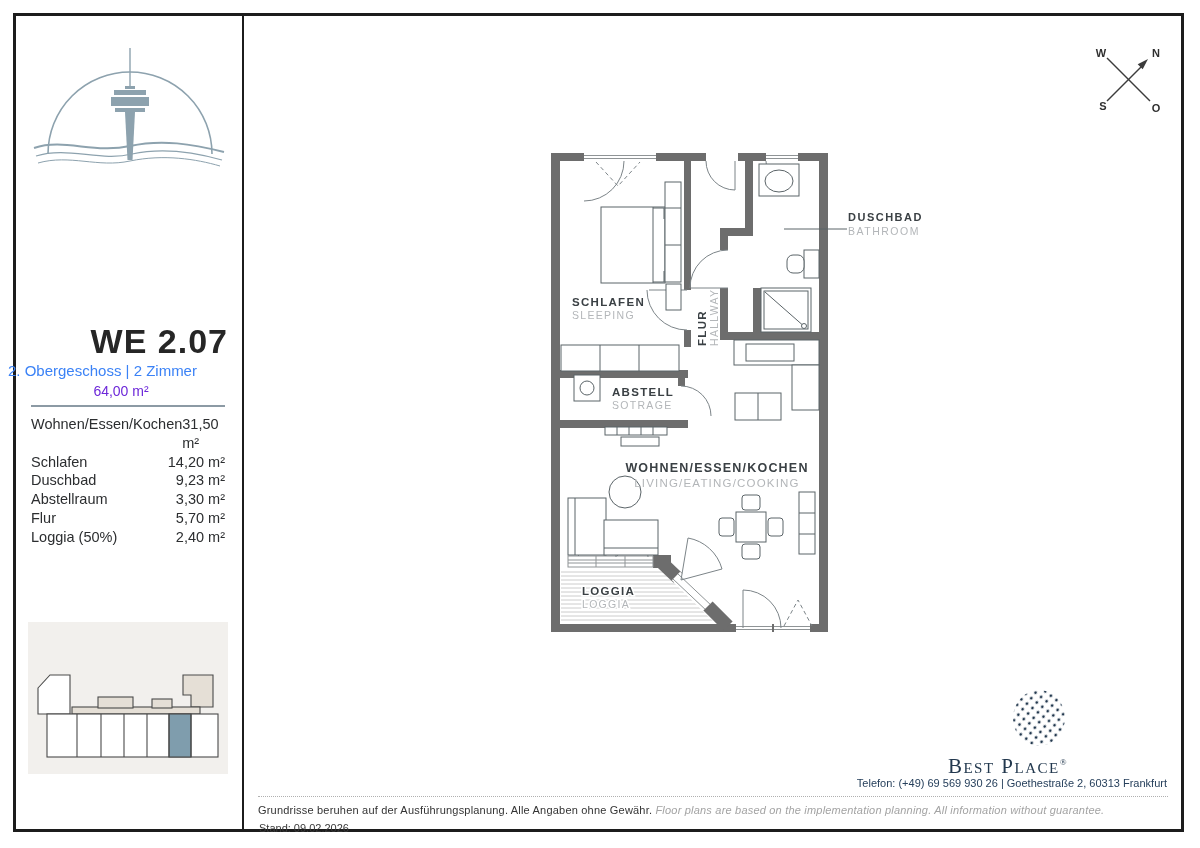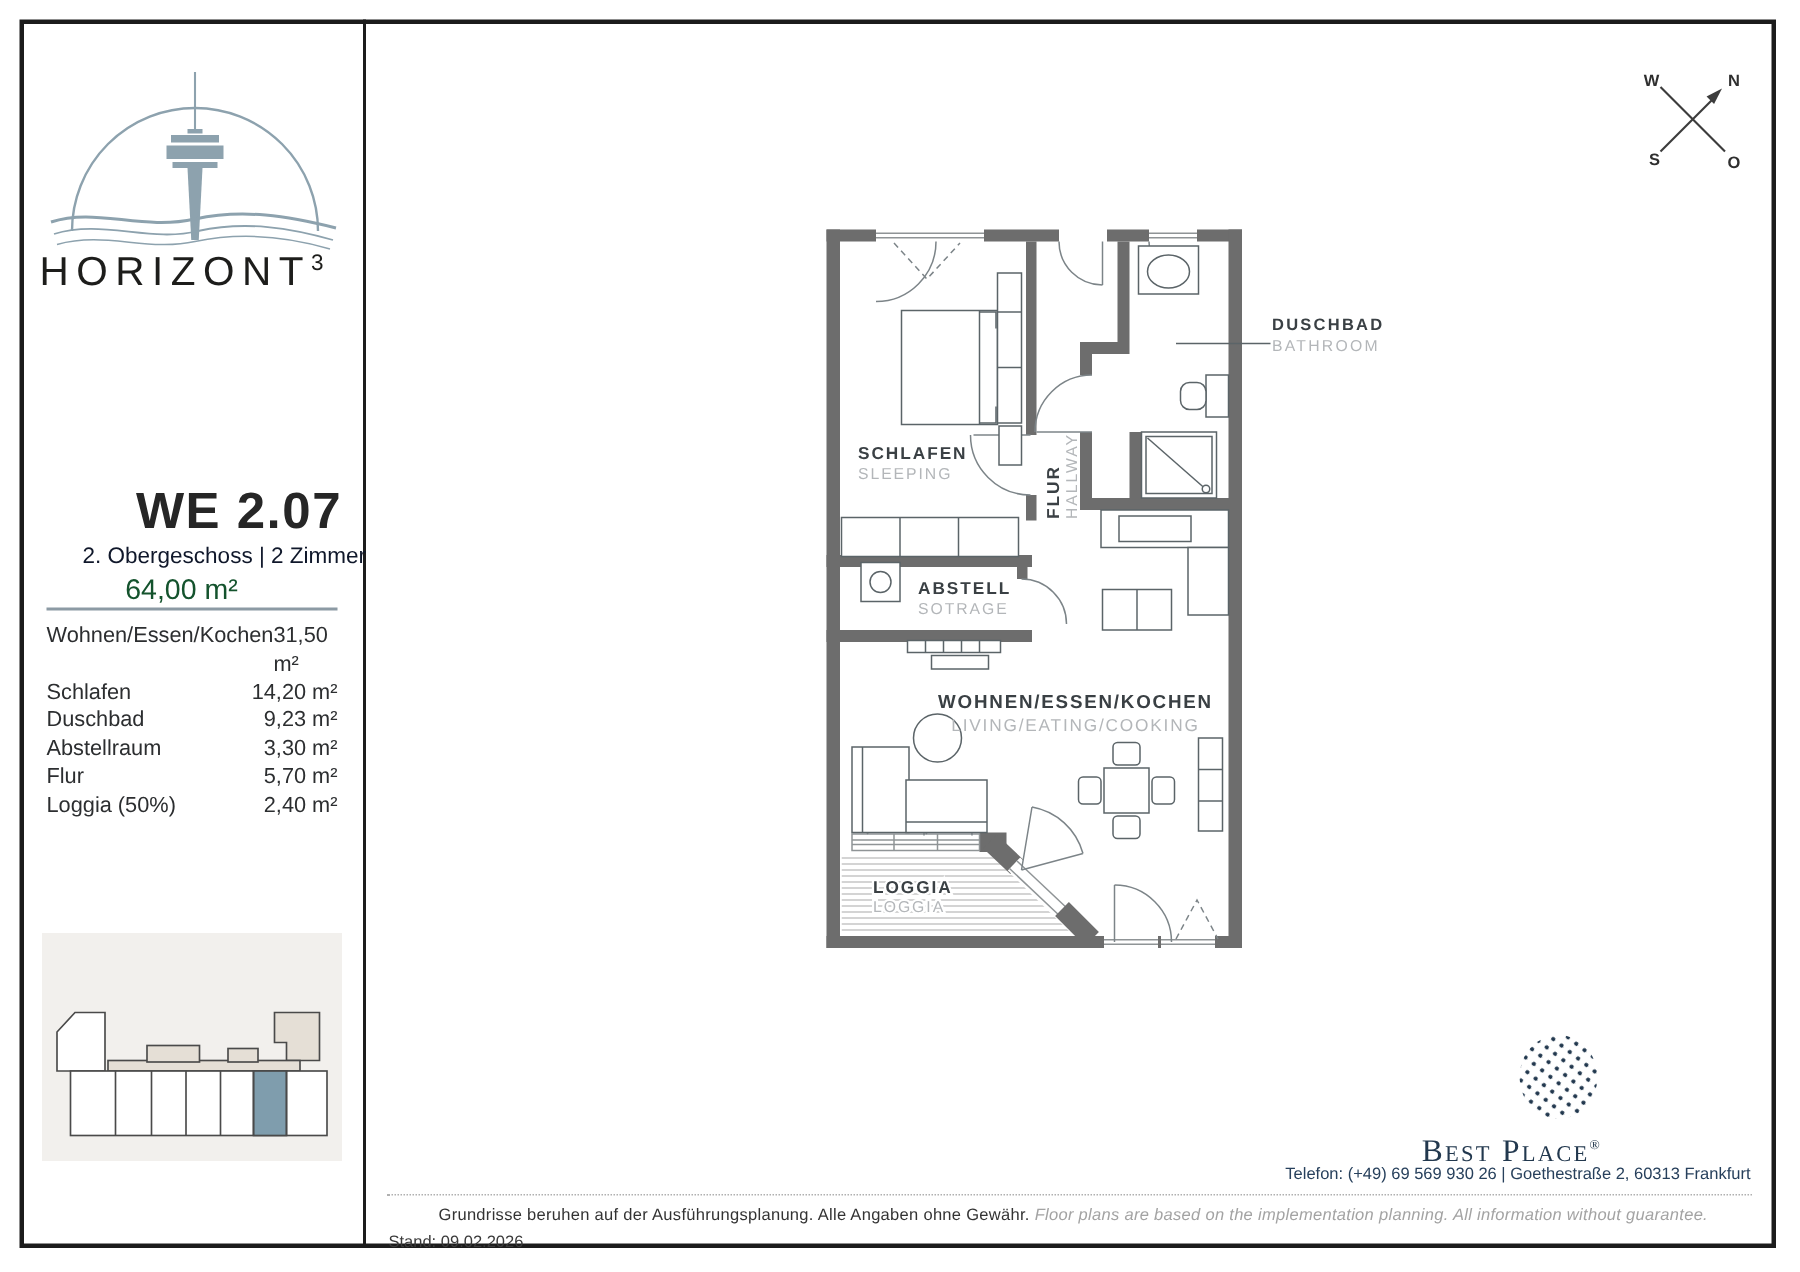--- a/index.html
+++ b/index.html
@@ -7,38 +7,38 @@
         font-family:"Liberation Sans",sans-serif;overflow:hidden;color:#2b2b2b;}
   .abs{position:absolute;}
   .frame{left:13px;top:13px;width:1171px;height:819px;border:3px solid #1c1c1c;box-sizing:border-box;}
   .vdivider{left:242px;top:13px;width:2px;height:819px;background:#1c1c1c;}
   
   .wordmark{left:14px;top:166px;width:214px;text-align:center;font-size:27px;letter-spacing:5px;
             color:#1d1d1b;font-family:"Liberation Sans",sans-serif;}
   .wordmark sup{font-size:15px;letter-spacing:0;}
   .unit-id{left:14px;top:322px;width:214px;text-align:right;font-size:34px;font-weight:600;
            color:#262626;letter-spacing:1px;}
-  .unit-sub{left:30px;top:362px;width:214px;text-align:right;font-size:15px;color:#0f172a;}
-  .unit-area{left:14px;top:383px;width:214px;text-align:center;font-size:19px;color:#14532d;}
+  .unit-sub{left:8px;top:362px;width:214px;text-align:left;font-size:15px;color:#3b82f6;}
+  .unit-area{left:14px;top:383px;width:214px;text-align:center;font-size:14px;color:#6d28d9;}
   .sidebar-divider{left:31px;top:405px;width:194px;height:2px;background:#8c9aa4;}
   .area-table{left:31px;top:415px;width:194px;font-size:14.5px;color:#2c2e30;}
   .area-row{display:flex;justify-content:space-between;line-height:18.8px;}
   
   .duschbad-label{left:848px;top:210px;line-height:14px;}
   .room-main{font-size:11px;font-weight:bold;letter-spacing:1.5px;color:#3a4044;}
   .room-sub{font-size:10.5px;letter-spacing:1.5px;color:#b3b6b9;}
   
   .bestplace{left:913px;top:688px;width:155px;text-align:right;}
   .bestplace-text{font-family:"Liberation Serif",serif;font-variant:small-caps;font-size:21px;
                   letter-spacing:1.5px;color:#22384e;margin-top:2px;}
   .bestplace-text sup{font-size:9px;font-variant:normal;}
   .stand{left:259px;top:822px;font-size:11px;color:#3a3a3a;}
   .telefon{right:33px;top:777px;font-size:11px;color:#27405c;text-align:left;}
   .dotline{left:258px;top:796px;width:910px;height:0;border-top:1.5px dotted #b0b0b0;}
-  .disclaimer{left:258px;top:804px;width:915px;font-size:11px;letter-spacing:0.2px;white-space:nowrap;text-align:center;}
+  .disclaimer{left:258px;top:804px;width:915px;font-size:11px;letter-spacing:0.2px;white-space:nowrap;}
   .disc-de{color:#333;}
   .disc-en{color:#a3a3a3;font-style:italic;}
   
   svg text{font-family:"Liberation Sans",sans-serif;}
   .svg-room{font-size:11.5px;font-weight:bold;letter-spacing:1.3px;fill:#3a4044;}
   .svg-room-sub{font-size:10.5px;letter-spacing:1.3px;fill:#b3b6b9;}
   .svg-room-big{font-size:12.5px;font-weight:bold;letter-spacing:1.2px;fill:#3a4044;}
   .svg-room-big-sub{font-size:11.5px;letter-spacing:1.2px;fill:#b3b6b9;}
   .compass-label{font-size:11px;font-weight:bold;fill:#2f2f2f;}
 </style>
@@ -57,23 +57,20 @@
       <rect x="97" y="44" width="10" height="3" fill="#8da2ae" stroke="none"></rect>
       <rect x="86" y="48" width="32" height="5" fill="#8da2ae" stroke="none"></rect>
       <rect x="83" y="55" width="38" height="9" fill="#8da2ae" stroke="none"></rect>
       <rect x="87" y="66" width="30" height="4" fill="#8da2ae" stroke="none"></rect>
       <polygon points="97,70 107,70 104.5,118 99.5,118" fill="#8da2ae" stroke="none"></polygon>
       <path d="M 6 106 C 36 96, 66 112, 102 104 C 134 97, 164 102, 196 110" stroke-width="2"></path>
       <path d="M 8 114 C 40 104, 72 120, 104 112 C 136 105, 166 110, 194 118" stroke-width="1.2"></path>
       <path d="M 10 121 C 42 112, 70 126, 102 119 C 136 112, 168 117, 192 124" stroke-width="1"></path>
     </g>
   </svg>
-  <div class="abs wordmark">
-    <span>HORIZONT</span><sup>3</sup>
-  </div>
 
   <div class="abs unit-id">WE 2.07</div>
   <div class="abs unit-sub">2. Obergeschoss | 2 Zimmer</div>
   <div class="abs unit-area">64,00 m²</div>
   <div class="abs sidebar-divider"></div>
 
   <div class="abs area-table">
     <div class="area-row">
       <span>Wohnen/Essen/Kochen</span>
       <span>31,50 m²</span>

